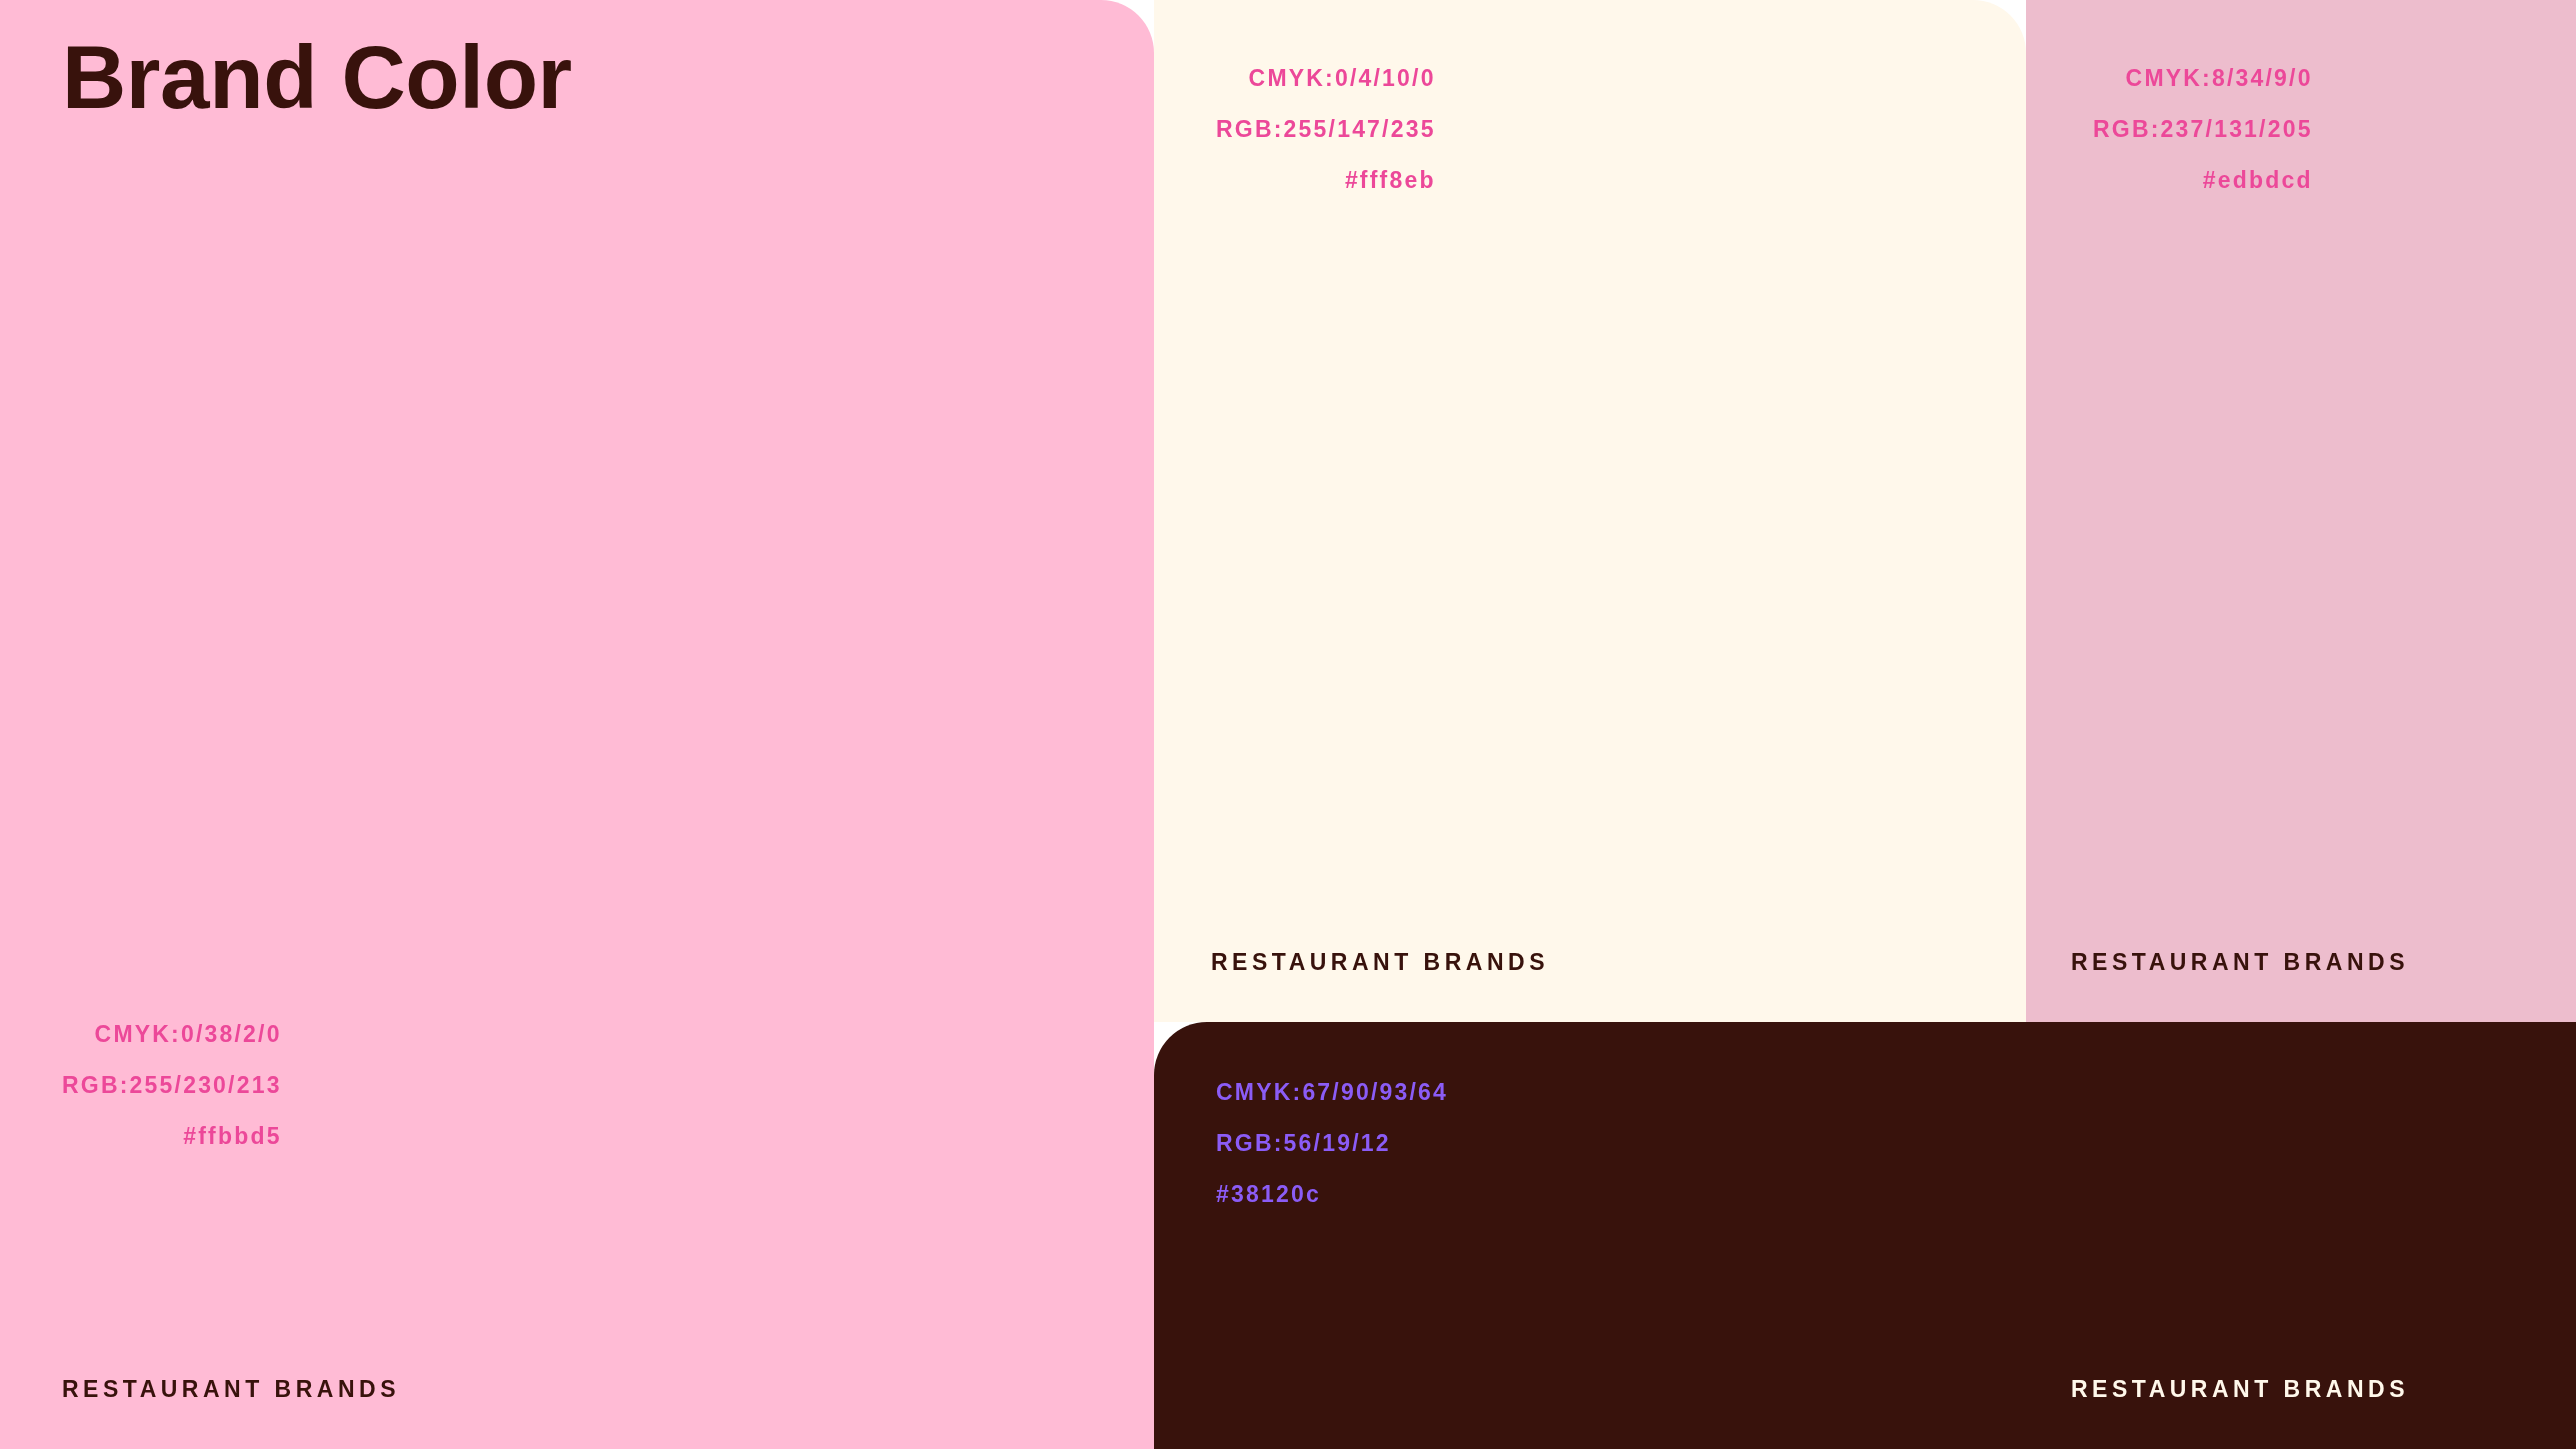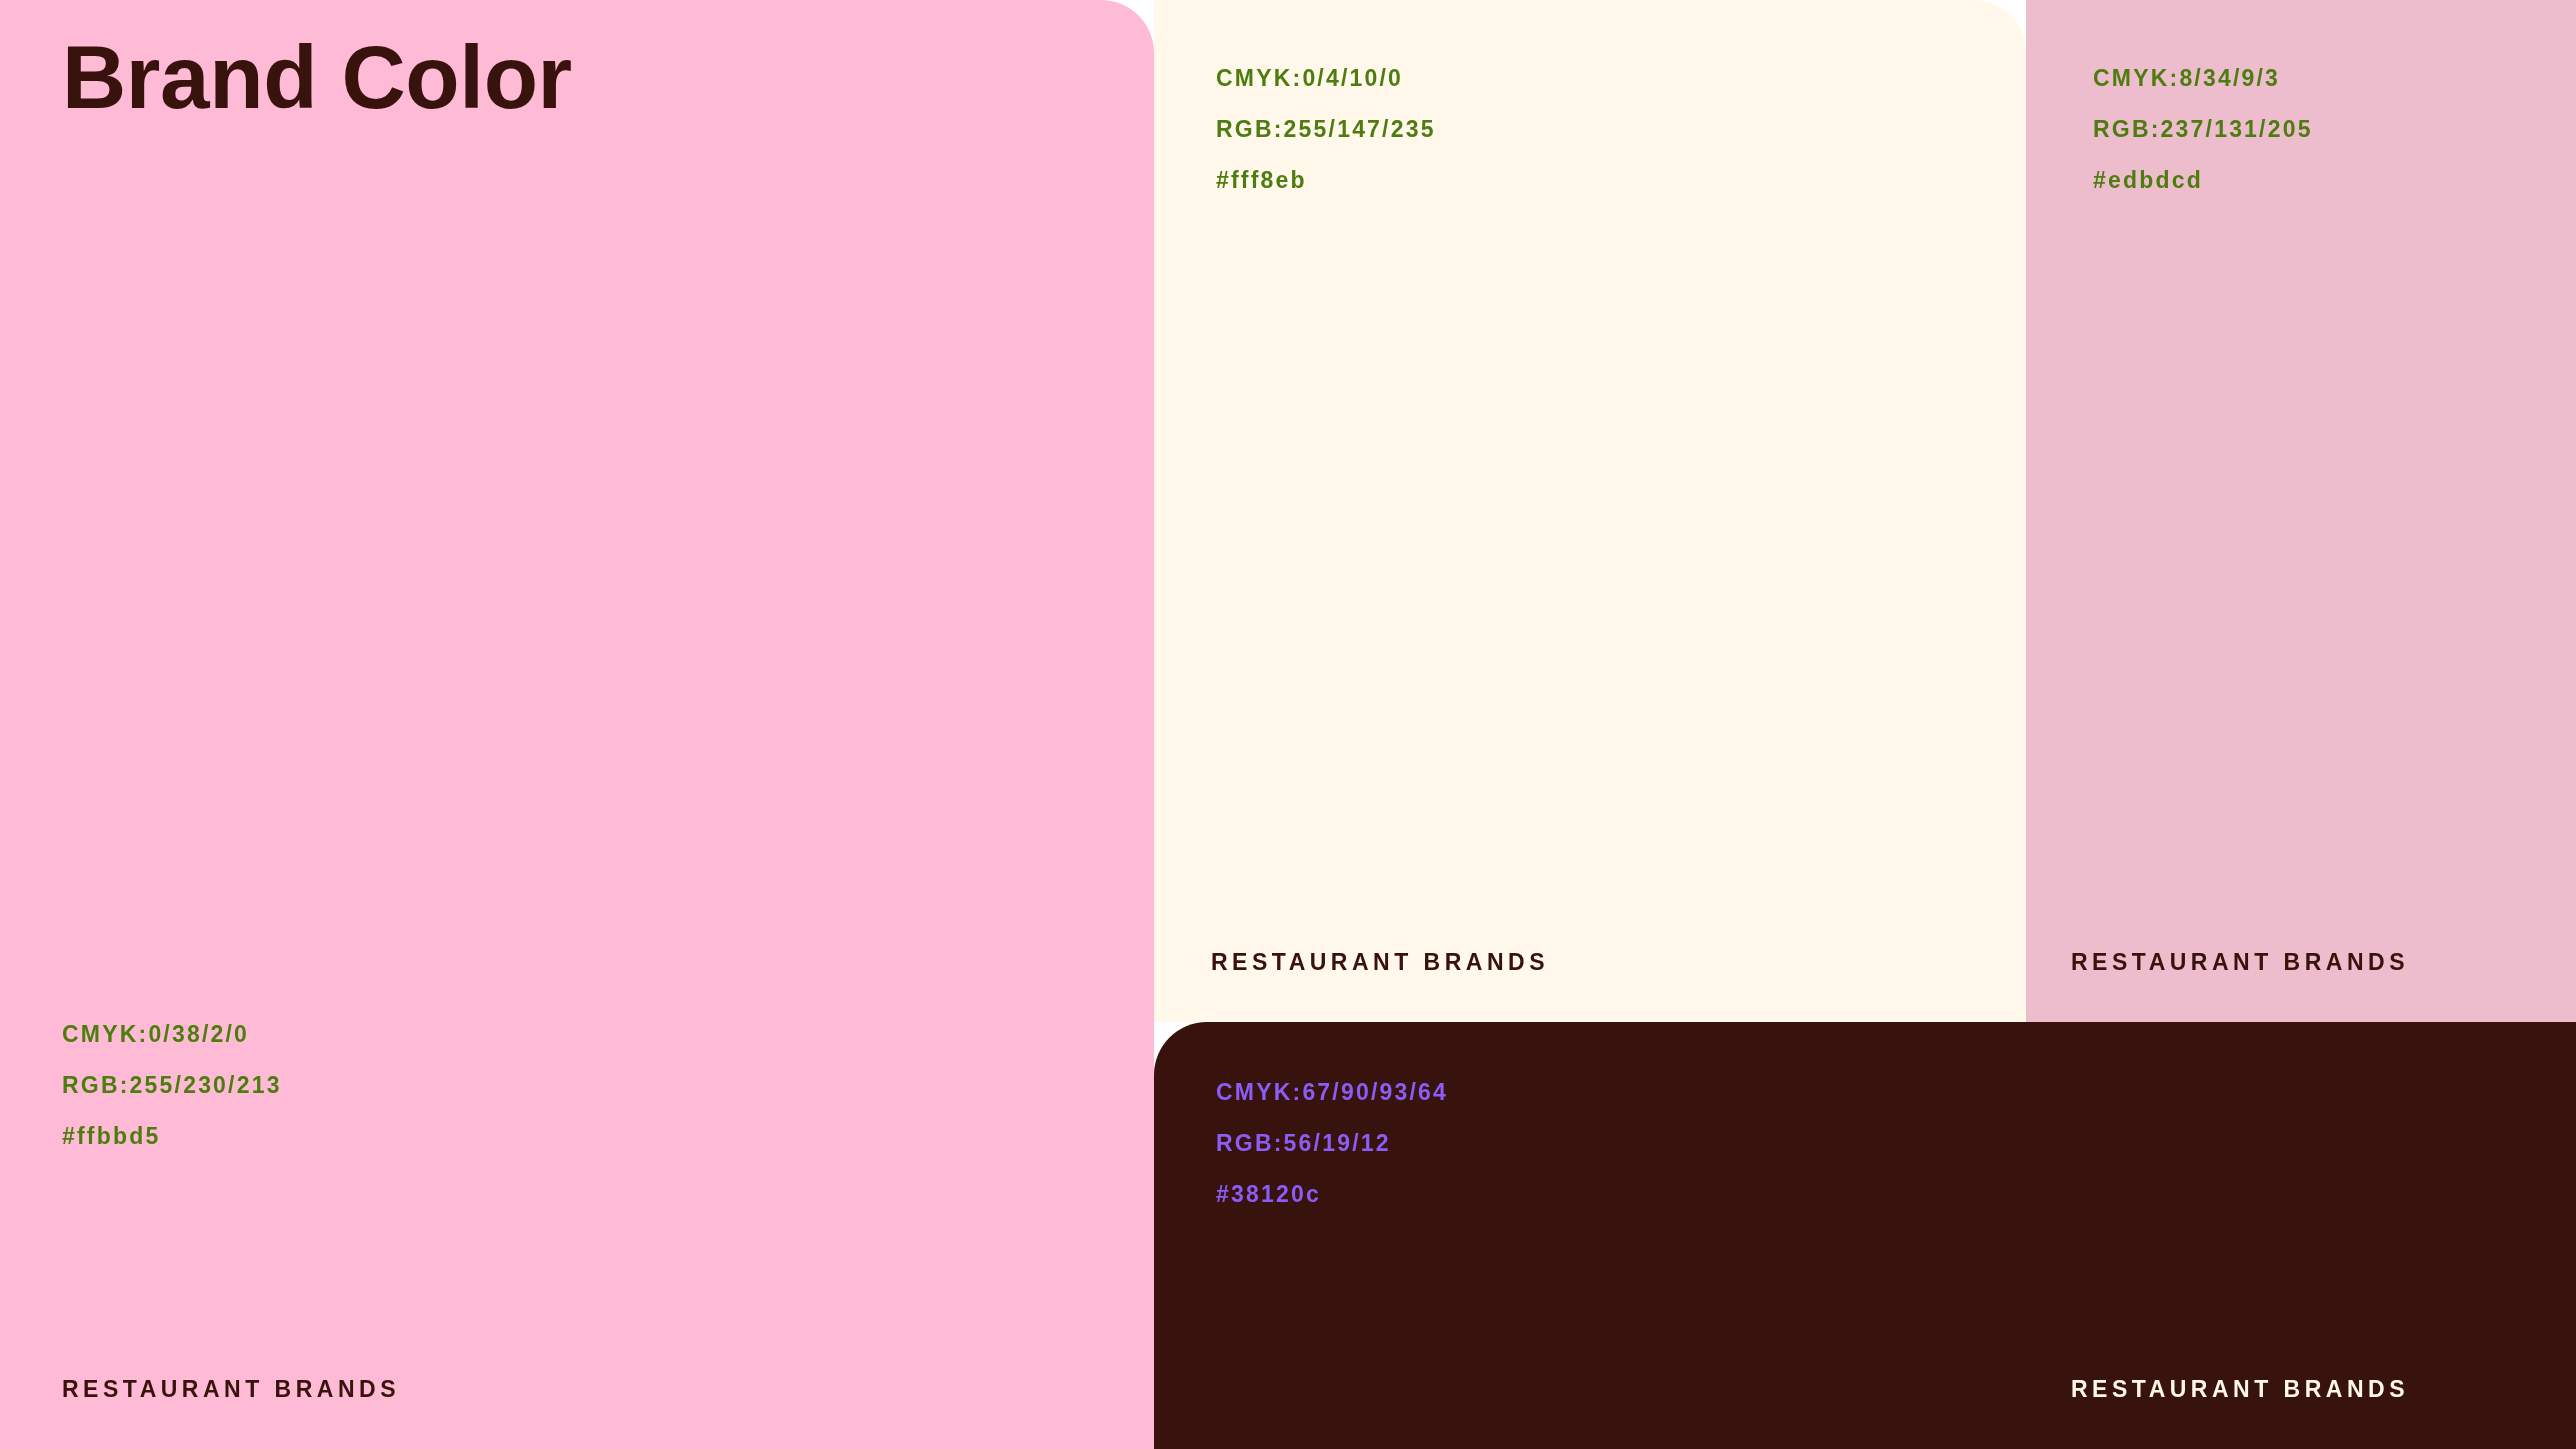--- a/index.html
+++ b/index.html
@@ -67,21 +67,21 @@
     position:absolute;
     font-size:23px;
     font-weight:bold;
     letter-spacing:2.2px;
     line-height:51px;
     white-space:nowrap;
   }
   .spec .spec-line { display:block; }
 
   .spec.on-dark  { color:#8b5cf6; }
-  .spec.on-light { color:#4d7c0f; }
+  .spec.on-light { color:#ec4899;text-align:right; }
 
   #spec-cream { left:1216px; top:53px; }
   #spec-dusty { left:2093px; top:53px; }
   #spec-pink  { left:62px;   top:1009px; }
   #spec-dark  { left:1216px; top:1067px; }
 
   
   .brand-label {
     position:absolute;
     font-size:23px;
@@ -112,21 +112,21 @@
 
   <div id="page-title">Brand Color</div>
 
   <div class="spec on-light" id="spec-cream">
     <span class="spec-line">CMYK:0/4/10/0</span>
     <span class="spec-line">RGB:255/147/235</span>
     <span class="spec-line">#fff8eb</span>
   </div>
 
   <div class="spec on-light" id="spec-dusty">
-    <span class="spec-line">CMYK:8/34/9/3</span>
+    <span class="spec-line">CMYK:8/34/9/0</span>
     <span class="spec-line">RGB:237/131/205</span>
     <span class="spec-line">#edbdcd</span>
   </div>
 
   <div class="spec on-light" id="spec-pink">
     <span class="spec-line">CMYK:0/38/2/0</span>
     <span class="spec-line">RGB:255/230/213</span>
     <span class="spec-line">#ffbbd5</span>
   </div>
 

